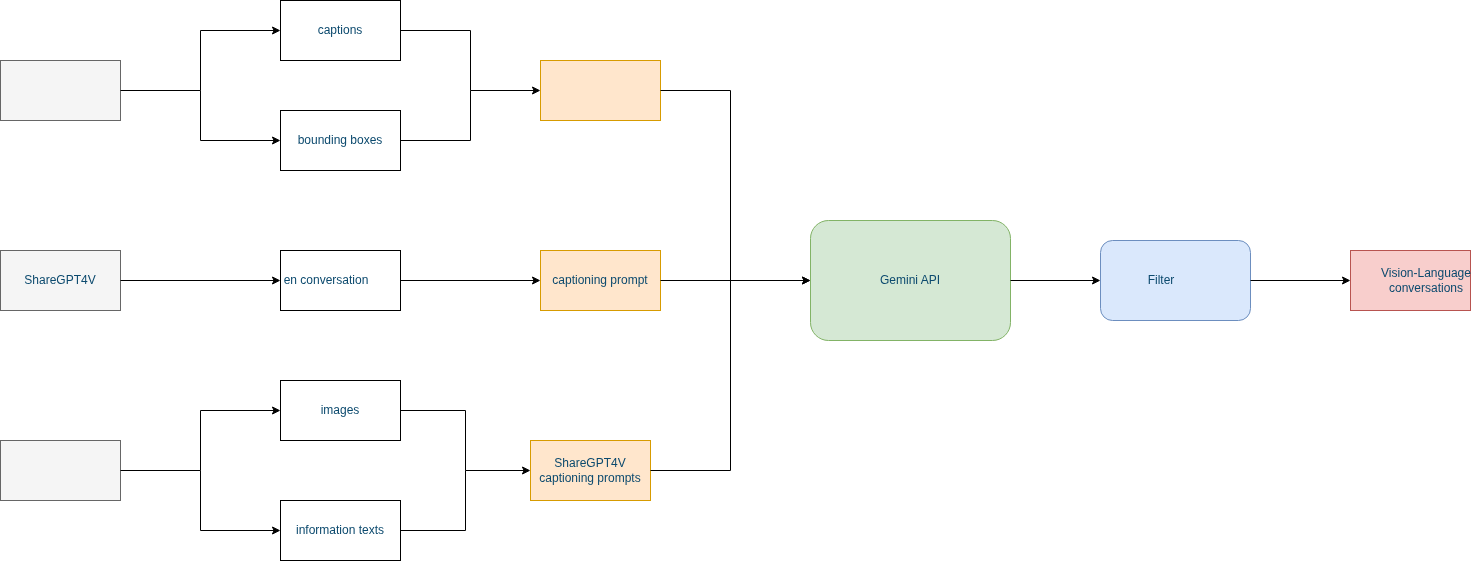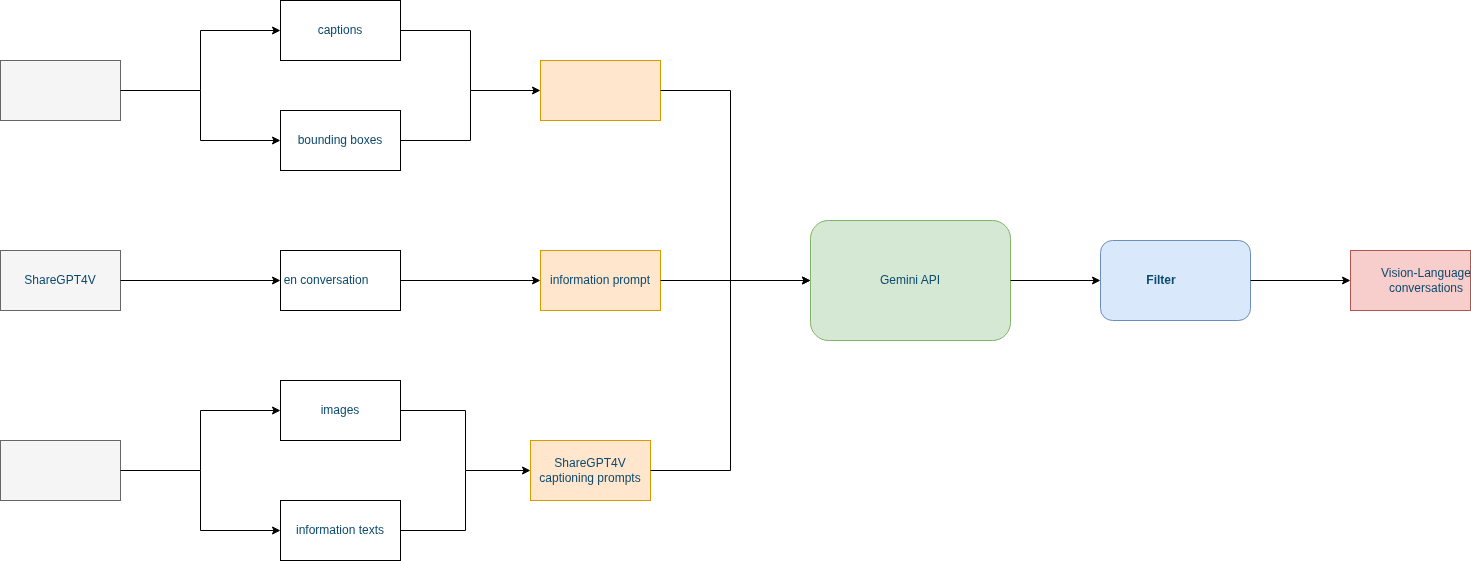--- a/index.html
+++ b/index.html
@@ -78,21 +78,21 @@
       <div class="labelline">ShareGPT4V</div>
     </div>
   </div>
   <div class="nodelabel" style="left: 266px; top: 250px; width: 120px; height: 60px;">
     <div class="labelbox">
       <div class="labelline">en conversation</div>
     </div>
   </div>
   <div class="nodelabel" style="left: 540px; top: 250px; width: 120px; height: 60px;">
     <div class="labelbox">
-      <div class="labelline">information prompt</div>
+      <div class="labelline">captioning prompt</div>
     </div>
   </div>
   <div class="nodelabel" style="left: 280px; top: 380px; width: 120px; height: 60px;">
     <div class="labelbox">
       <div class="labelline">images</div>
     </div>
   </div>
   <div class="nodelabel" style="left: 280px; top: 500px; width: 120px; height: 60px;">
     <div class="labelbox">
       <div class="labelline">information texts</div>
@@ -102,21 +102,21 @@
     <div class="labelbox">
       <div class="labelline">ShareGPT4V</div>
       <div class="labelline">captioning prompts</div>
     </div>
   </div>
   <div class="nodelabel" style="left: 810px; top: 220px; width: 200px; height: 120px;">
     <div class="labelbox">
       <div class="labelline">Gemini API</div>
     </div>
   </div>
-  <div class="nodelabel" style="left: 1100px; top: 240px; width: 122px; height: 80px; font-weight: bold;">
+  <div class="nodelabel" style="left: 1100px; top: 240px; width: 122px; height: 80px;">
     <div class="labelbox">
       <div class="labelline">Filter</div>
     </div>
   </div>
   <div class="nodelabel" style="left: 1350px; top: 250px; width: 120px; height: 60px; padding-left: 16px;">
     <div class="labelbox">
       <div class="labelline">Vision-Language</div>
       <div class="labelline">conversations</div>
     </div>
   </div>

